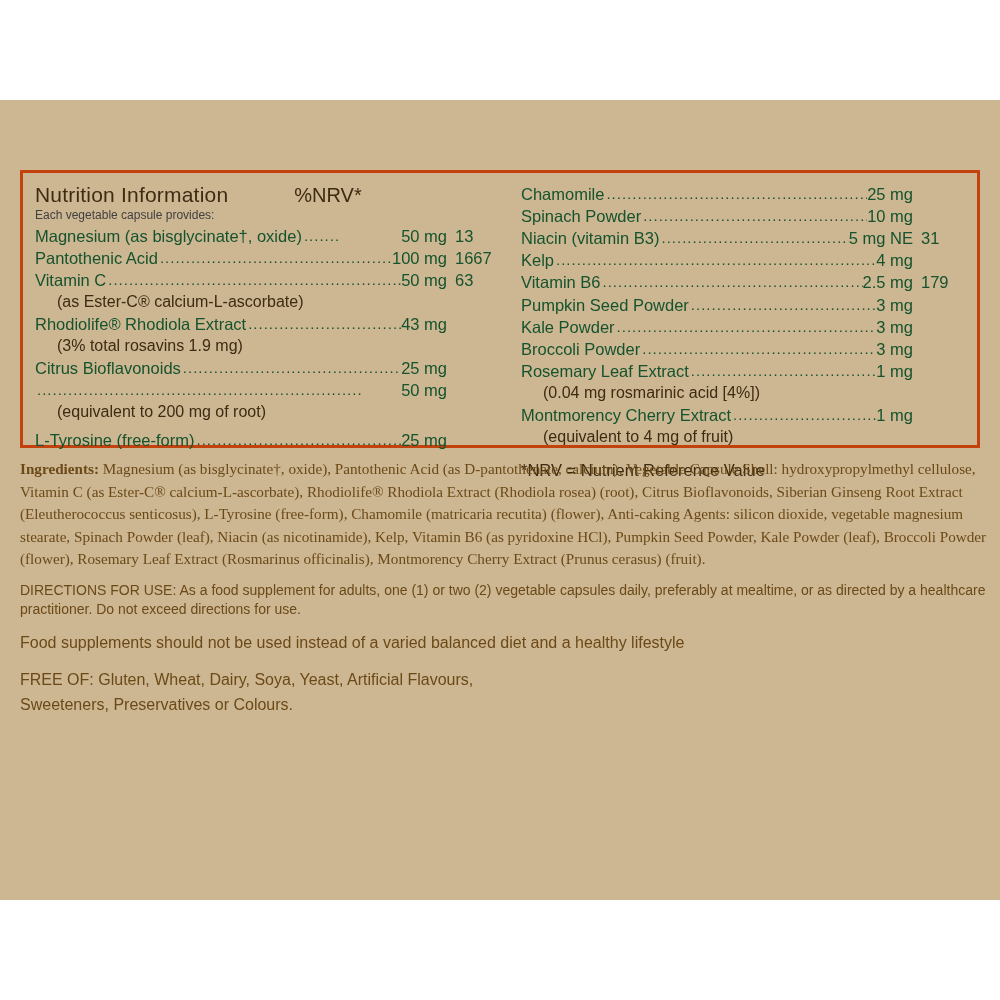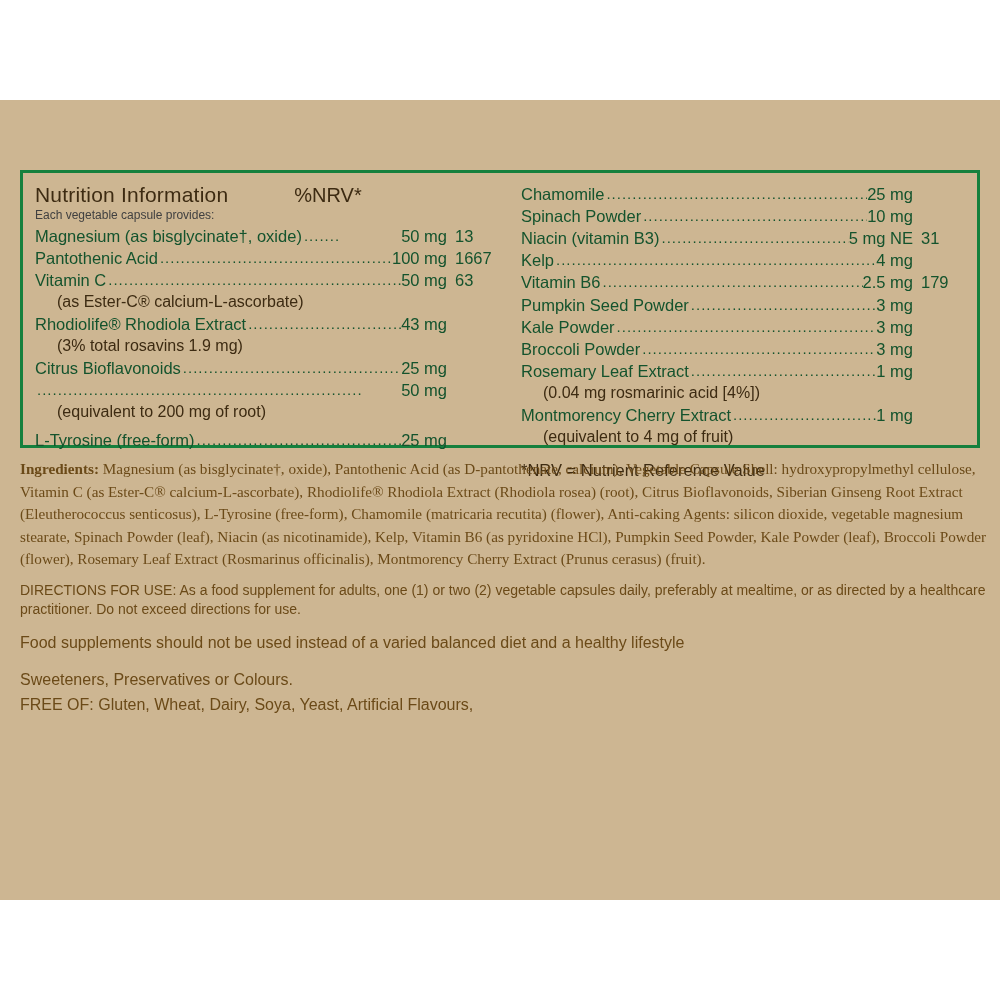--- a/index.html
+++ b/index.html
@@ -28,21 +28,21 @@
     padding: 0;
   }
 
   
   .nutrition-box {
     position: absolute;
     left: 20px;
     top: 70px;
     width: 960px;
     height: 278px;
-    border: 3px solid #15803d;
+    border: 3px solid #c2410c;
     box-sizing: border-box;
   }
   .cols {
     display: flex;
     width: 100%;
     height: 100%;
     box-sizing: border-box;
     padding: 10px 12px 6px 12px;
   }
   .col {
@@ -302,19 +302,19 @@
     </div>
 
     <div class="body-text">
       <div class="ing"><b>Ingredients:</b><span> Magnesium (as bisglycinate†, oxide), Pantothenic Acid (as D-pantothenate, calcium), Vegetable Capsule Shell: hydroxypropylmethyl cellulose, Vitamin C (as Ester-C® calcium-L-ascorbate), Rhodiolife® Rhodiola Extract (Rhodiola rosea) (root), Citrus Bioflavonoids, Siberian Ginseng Root Extract (Eleutherococcus senticosus), L-Tyrosine (free-form), Chamomile (matricaria recutita) (flower), Anti-caking Agents: silicon dioxide, vegetable magnesium stearate, Spinach Powder (leaf), Niacin (as nicotinamide), Kelp, Vitamin B6 (as pyridoxine HCl), Pumpkin Seed Powder, Kale Powder (leaf), Broccoli Powder (flower), Rosemary Leaf Extract (Rosmarinus officinalis), Montmorency Cherry Extract (Prunus cerasus) (fruit).</span></div>
 
       <div class="directions"><span>DIRECTIONS FOR USE:</span><span> As a food supplement for adults, one (1) or two (2) vegetable capsules daily, preferably at mealtime, or as directed by a healthcare practitioner. Do not exceed directions for use.</span></div>
 
       <div class="fine">Food supplements should not be used instead of a varied balanced diet and a healthy lifestyle</div>
 
       <div class="freeof">
+        <div>FREE OF: Gluten, Wheat, Dairy, Soya, Yeast, Artificial Flavours,</div>
         <div>Sweeteners, Preservatives or Colours.</div>
-        <div>FREE OF: Gluten, Wheat, Dairy, Soya, Yeast, Artificial Flavours,</div>
       </div>
     </div>
 
   </div>
 </div>
 
 </body></html>

